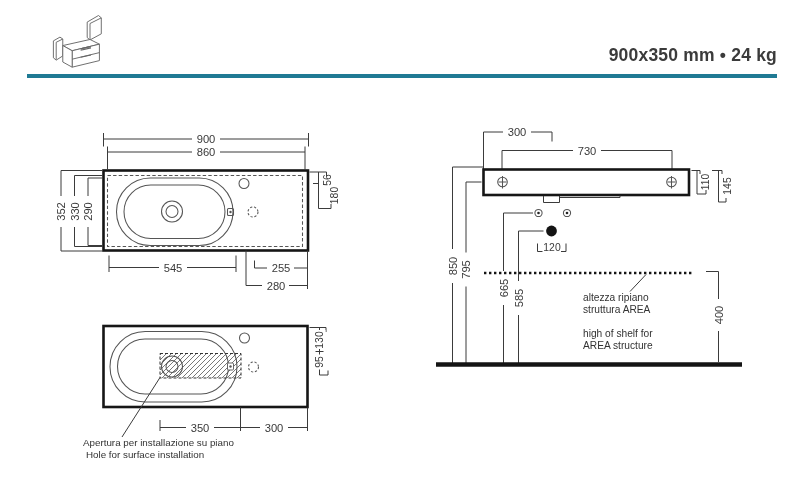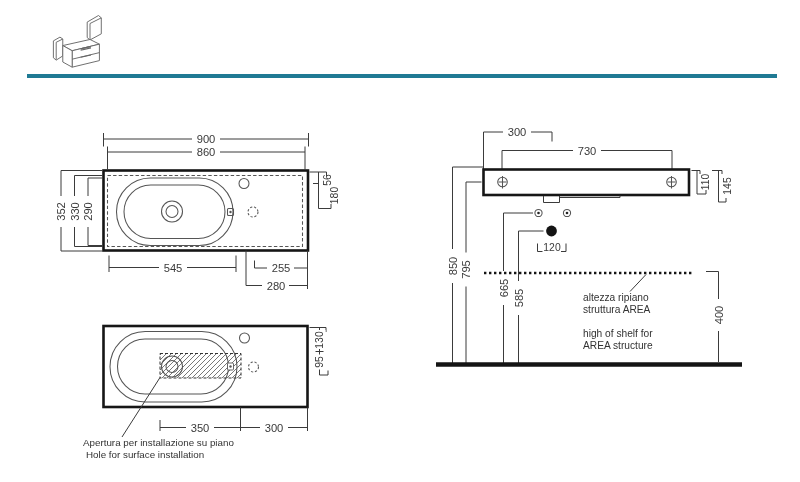--- a/index.html
+++ b/index.html
@@ -32,20 +32,21 @@
       <path d="M28,35 L35,31 L38,33 L38,51 L31,55.5 L28,53 Z"></path>
       <path d="M31,36.5 L38,33 M31,36.5 L31,55" fill="none"></path>
       <path d="M38,40 L67,33.5 L77,38.5 L48,45.5 Z"></path>
       <path d="M48,45.5 L77,38.5 L77,56 L48,63 Z"></path>
       <path d="M38,40 L48,45.5 L48,63 L38,57.5 Z"></path>
       <path d="M48,54.5 L77,47.5" fill="none"></path>
       <path d="M57,43.5 L68,41 M57,45 L68,42.5 M57,52.5 L68,50" fill="none" stroke-width="1.2"></path>
     </g>
   </svg>
 
+  <div class="title">900x350 mm • 24 kg</div>
 
   <svg class="rule-svg">
     <rect x="0" y="0" width="750" height="4" fill="#1f7a94"></rect>
   </svg>
 
   <svg class="drawing" width="800" height="482" viewBox="0 0 800 482">
     <defs>
       <pattern id="hatch" patternUnits="userSpaceOnUse" width="5" height="5">
         <path d="M0,5 L5,0 M-1,1 L1,-1 M4,6 L6,4" stroke="#555" stroke-width="0.8"></path>
       </pattern>

